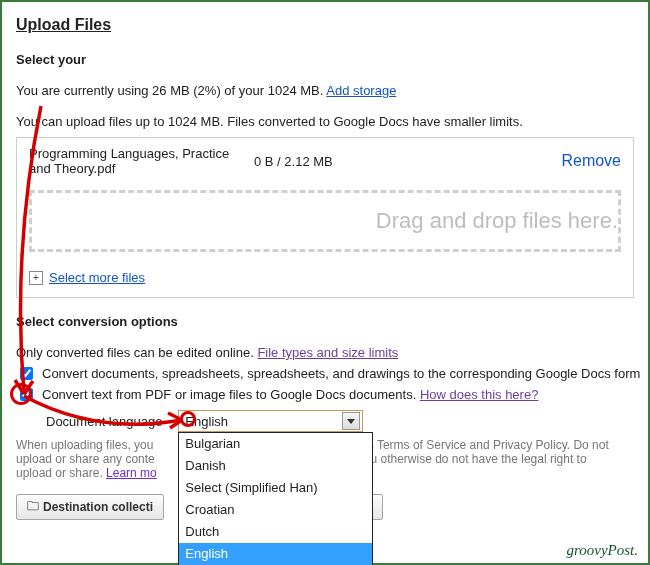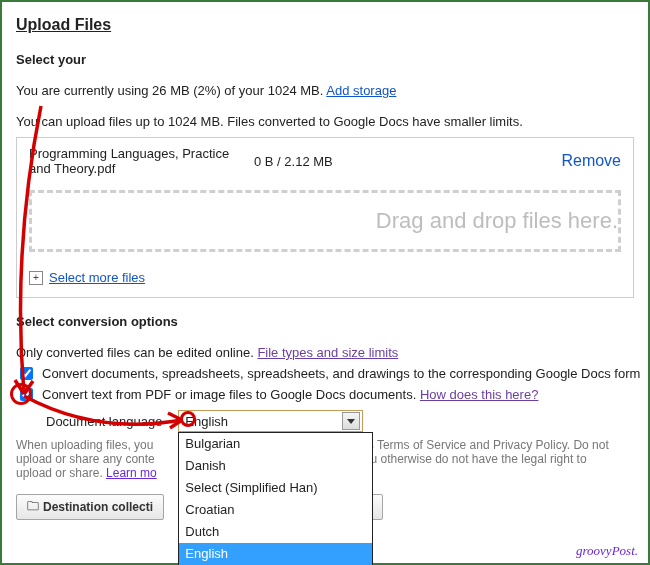--- a/index.html
+++ b/index.html
@@ -169,22 +169,22 @@
   .folder-icon::before {
     content: "🗀";
     font-size: 12px;
     color: #666;
   }
 
   .watermark {
     position: absolute;
     right: 10px;
     bottom: 4px;
-    color: #6d28d9;
-    font-size: 13px;
+    color: #14532d;
+    font-size: 15px;
     font-family: Georgia, serif;
     font-style: italic;
   }
 
   svg.arrow-annot {
     position: absolute;
     top: 100px;
     left: 4px;
     width: 50px;
     height: 312px;

